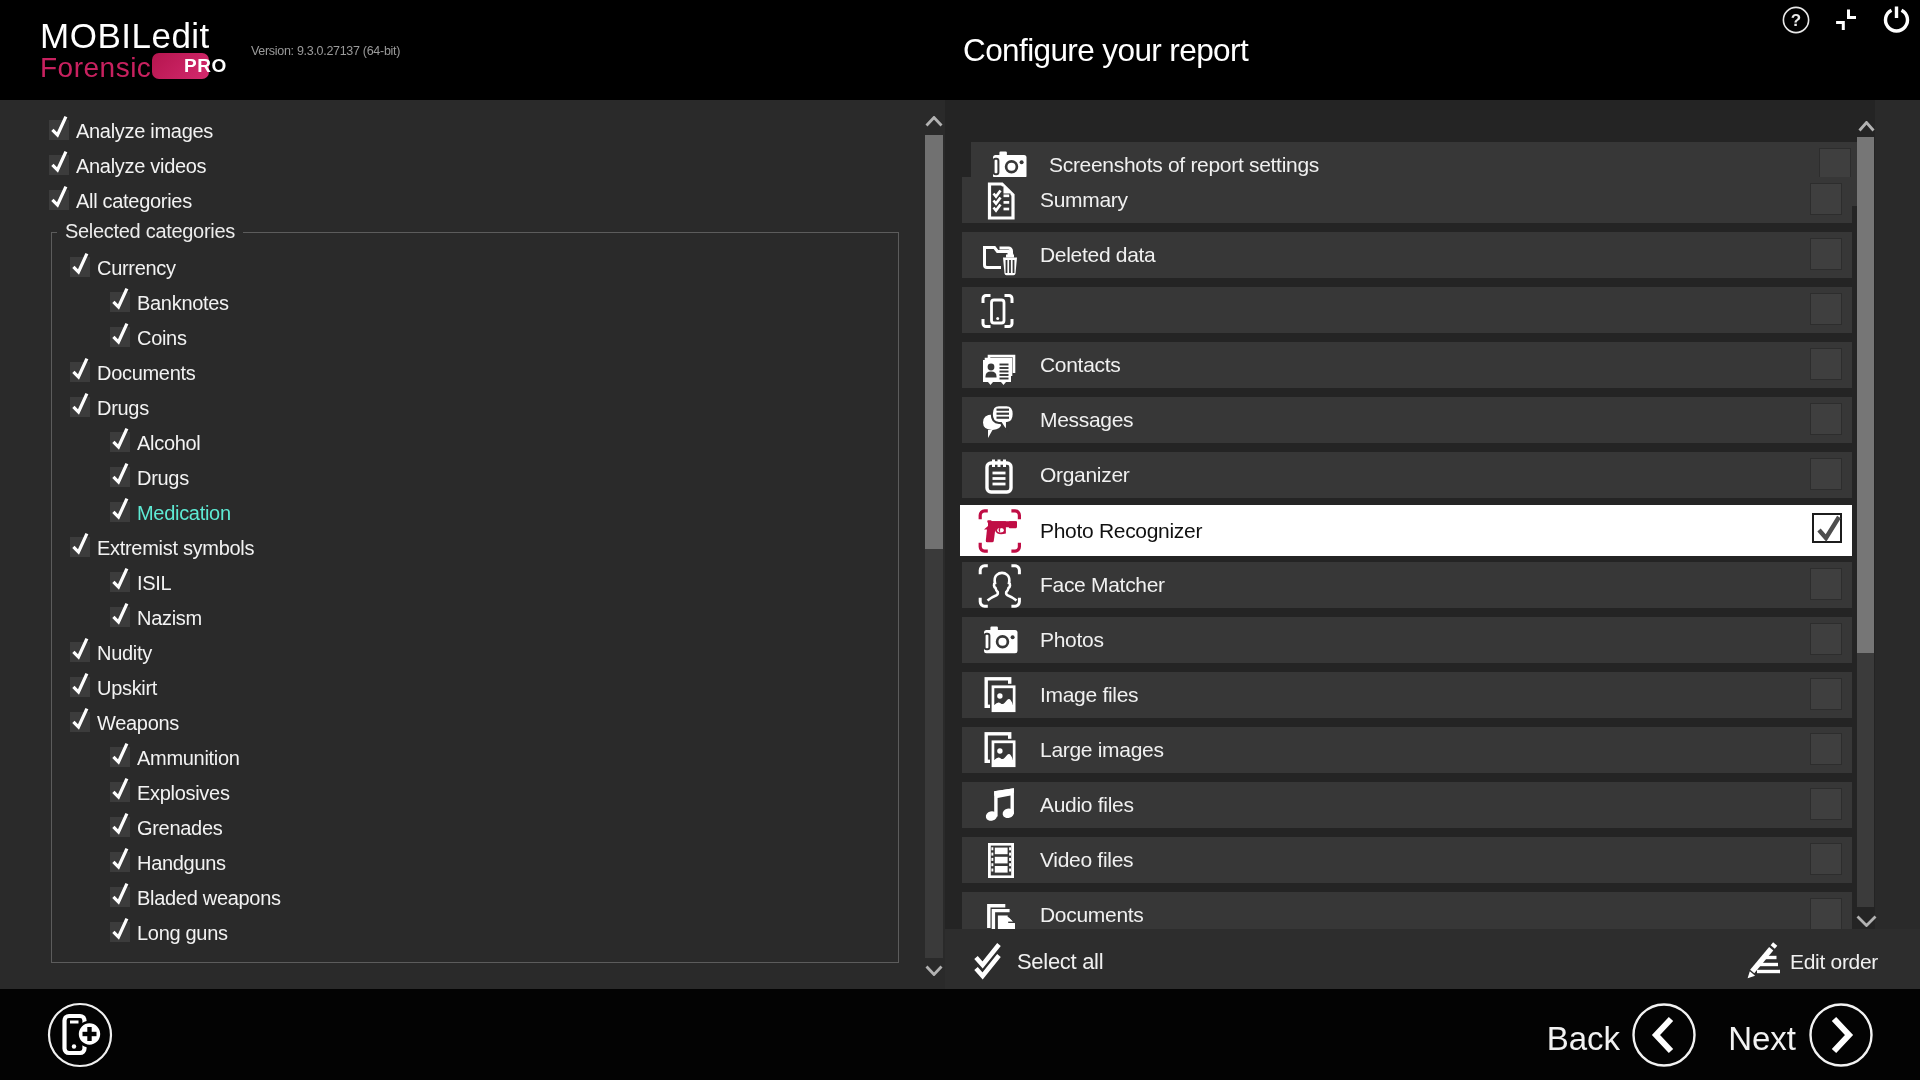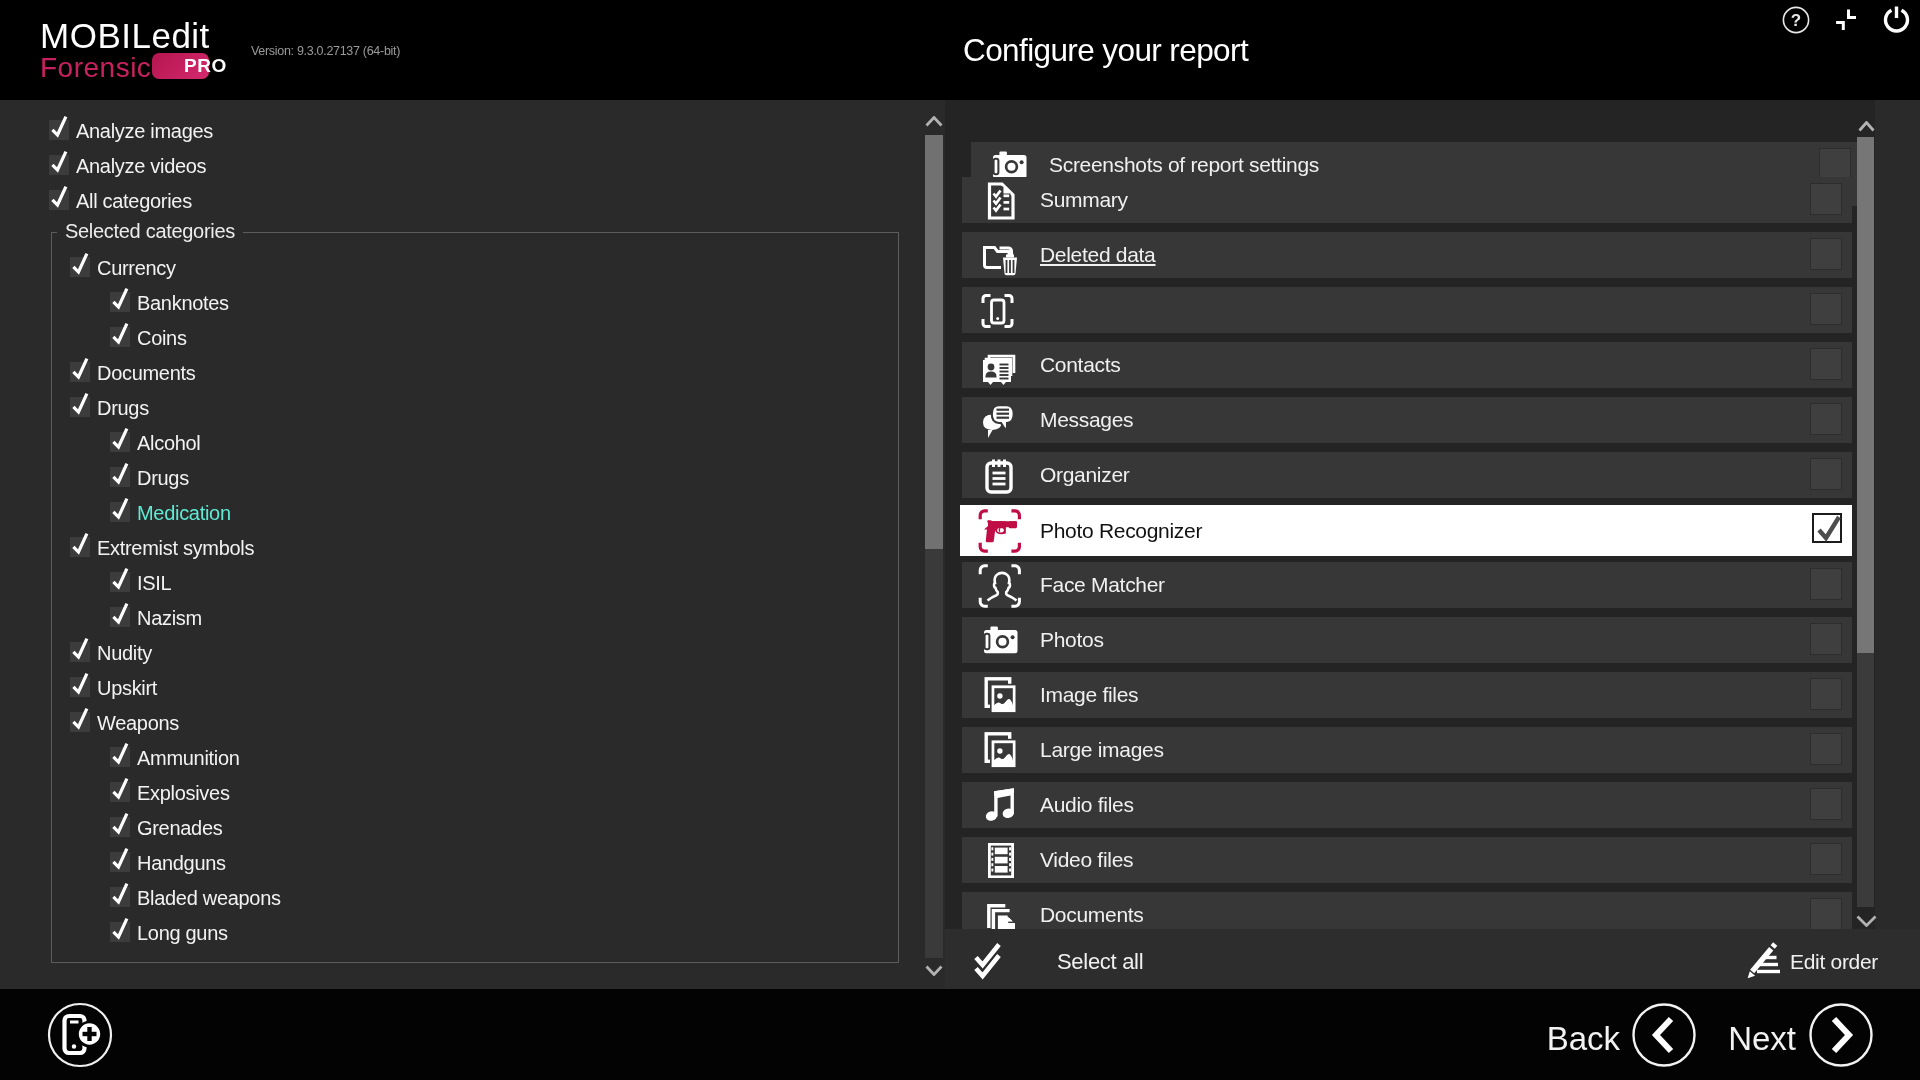--- a/index.html
+++ b/index.html
@@ -216,21 +216,21 @@
 <path d="M24.5,15 h9 a3,3 0 0 1 3,3 v3" fill="none" stroke="#fff" stroke-width="3"></path>
 <path d="M28,24.5 h14 l-1.5,16 a2,2 0 0 1 -2,1.8 h-7 a2,2 0 0 1 -2,-1.8 z" fill="#fff"></path>
 <path d="M31,21.5 h8 v3 h-8 z" fill="#fff"></path>
 <path d="M32.5,20 h5 v2 h-5 z" fill="#fff"></path>
 <g stroke="#373737" stroke-width="1.8">
 <line x1="31.5" y1="27" x2="31.5" y2="40"></line>
           <line x1="35" y1="27" x2="35" y2="40"></line>
           <line x1="38.5" y1="27" x2="38.5" y2="40"></line>
 </g>
       </svg>
-<div style="position:absolute;left:78px;top:0;height:46px;line-height:46px;font-size:21px;letter-spacing:-0.3px;color:#f0f0f0;text-decoration:underline;">Deleted data</div>
+<div style="position:absolute;left:78px;top:0;height:46px;line-height:46px;font-size:21px;letter-spacing:-0.3px;color:#f0f0f0;">Deleted data</div>
 <div style="position:absolute;left:848px;top:6px;width:32px;height:32px;background:#3f3f3f;border:1px solid #2d2d2d;"></div>
 </div>
     <div style="position:absolute;left:17px;top:187px;width:890px;height:46px;background:#373737;">
 <svg style="position:absolute;left:13px;top:1px;" width="48" height="46" viewBox="0 0 48 46">
 <g fill="none" stroke="#fff" stroke-width="3">
 <path d="M8,15 v-4.5 a3,3 0 0 1 3,-3 h4.5"></path>
 <path d="M29.5,7.5 h4.5 a3,3 0 0 1 3,3 V15"></path>
 <path d="M8,31 v4.5 a3,3 0 0 0 3,3 h4.5"></path>
 <path d="M37,31 v4.5 a3,3 0 0 1 -3,3 h-4.5"></path>
 </g>
@@ -416,21 +416,21 @@
 <div style="position:absolute;left:1857px;top:137px;width:17px;height:516px;background:#767676;"></div>
 <svg style="position:absolute;left:1856px;top:915px" width="21" height="12" viewBox="0 0 21 12">
     <polyline points="1.5,1.5 10.5,10.5 19.5,1.5" fill="none" stroke="#b2b2b2" stroke-width="2.8"></polyline>
   </svg>
 
 <div style="position:absolute;left:945px;top:929px;width:975px;height:60px;background:#2d2d2d;">
   <svg style="position:absolute;left:29px;top:14px" width="28" height="40" viewBox="0 0 28 40">
     <polyline points="2,14.5 8.6,22 25,1.5" fill="none" stroke="#fff" stroke-width="4.6"></polyline>
     <polyline points="2,25.5 8.6,33 25,12.5" fill="none" stroke="#fff" stroke-width="4.6"></polyline>
   </svg>
-  <div style="position:absolute;left:72px;top:3px;height:60px;line-height:60px;font-size:22px;letter-spacing:-0.3px;color:#f0f0f0;margin-left:40px;">Select all</div>
+  <div style="position:absolute;left:72px;top:3px;height:60px;line-height:60px;font-size:22px;letter-spacing:-0.3px;color:#f0f0f0;">Select all</div>
   <svg style="position:absolute;left:800px;top:13px" width="38" height="38" viewBox="0 0 38 38">
     <line x1="7.2" y1="29.5" x2="26.2" y2="6.8" stroke="#fff" stroke-width="5.4"></line>
     <line x1="27.7" y1="5" x2="30.2" y2="2" stroke="#fff" stroke-width="5.4"></line>
     <path d="M2.6,36.3 L4.8,29.2 L10.1,33.7 z" fill="#fff"></path>
     <line x1="17" y1="15.5" x2="31.5" y2="15.5" stroke="#fff" stroke-width="3.4"></line>
     <line x1="14.5" y1="22.5" x2="33" y2="22.5" stroke="#fff" stroke-width="3.4"></line>
     <line x1="12" y1="29.5" x2="35" y2="29.5" stroke="#fff" stroke-width="3.4"></line>
   </svg>
   <div style="position:absolute;left:845px;top:3px;width:95px;height:60px;line-height:60px;font-size:21px;letter-spacing:-0.3px;color:#f0f0f0;">Edit order</div>
 </div>

